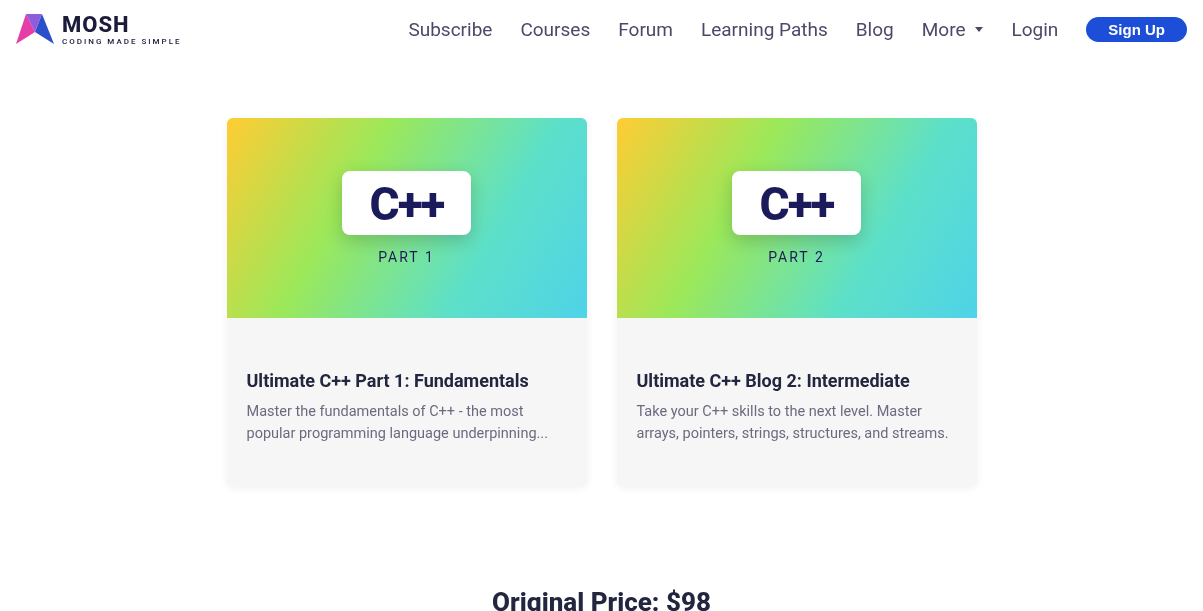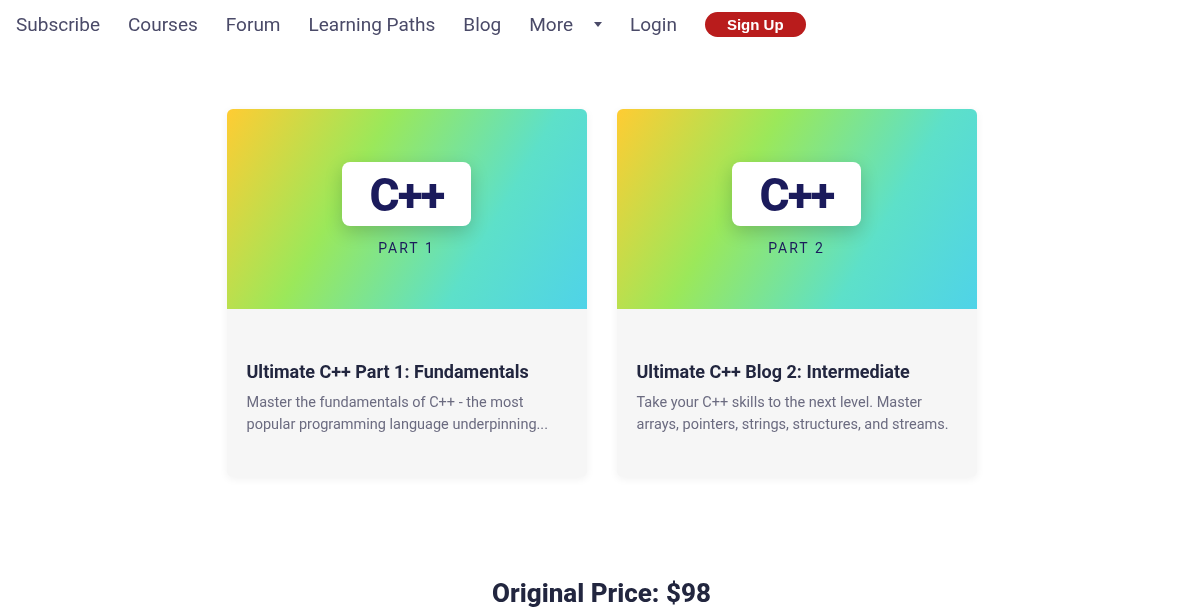--- a/index.html
+++ b/index.html
@@ -5,39 +5,52 @@
 * { margin: 0; padding: 0; box-sizing: border-box; }
 body { font-family: -apple-system, BlinkMacSystemFont, "Segoe UI", Roboto, sans-serif; background: #fff; color: #2c3045; width: 1203px; }
 .header { display: flex; align-items: center; justify-content: space-between; padding: 12px 16px; }
 .logo-wrap { display: flex; align-items: center; gap: 8px; }
 .logo-icon { width: 38px; height: 30px; position: relative; }
 .logo-text { display: flex; flex-direction: column; }
 .logo-brand { font-size: 22px; font-weight: 800; letter-spacing: 1px; color: #1b1b3a; }
 .logo-tag { font-size: 8px; letter-spacing: 2px; color: #1b1b3a; font-weight: 500; }
 .nav { display: flex; align-items: center; gap: 28px; }
 .nav a { text-decoration: none; color: #4a4a68; font-size: 19px; cursor: pointer; }
-.nav-more { display: flex; align-items: center; gap: 21px; }
+.nav-more { display: flex; align-items: center; gap: 10px; }
 .caret { width: 0; height: 0; border-left: 4px solid transparent; border-right: 4px solid transparent; border-top: 5px solid #4a4a68; }
-.signup-btn { background: #b91c1c; color: #fff; border: none; padding: 4px 22px; border-radius: 22px; font-size: 15px; font-weight: 600; cursor: pointer; }
+.signup-btn { background: #1d4ed8; color: #fff; border: none; padding: 4px 22px; border-radius: 22px; font-size: 15px; font-weight: 600; cursor: pointer; }
 .content { max-width: 960px; margin: 60px auto 0; }
 .cards { display: flex; gap: 30px; justify-content: center; }
 .card { width: 360px; border-radius: 6px; overflow: hidden; background: #f6f6f6; box-shadow: 0 2px 8px rgba(0,0,0,0.06); cursor: pointer; }
 .card-img { height: 200px; background: linear-gradient(120deg, #ffcc33 0%, #9be85a 35%, #5de0c9 70%, #4fd3e8 100%); display: flex; flex-direction: column; align-items: center; justify-content: center; position: relative; }
 .cpp-box { background: #fff; border-radius: 8px; padding: 10px 28px 8px; box-shadow: 0 6px 18px rgba(0,0,0,0.18); }
 .cpp-logo { font-size: 46px; font-weight: 800; color: #1b1b5c; letter-spacing: -2px; line-height: 1; }
 .part-label { margin-top: 14px; font-size: 14px; font-weight: 400; color: #1b1b5c; letter-spacing: 2px; }
 .card-body { padding: 22px 20px 40px; margin-top: 30px; }
 .card-title { font-size: 18px; font-weight: 700; color: #22263f; margin-bottom: 10px; }
 .card-desc { font-size: 14.5px; color: #6b6b80; line-height: 1.55; }
 .price { text-align: center; font-size: 26px; font-weight: 800; color: #22263f; margin-top: 101px; }
 </style>
 </head>
 <body>
 
 <header class="header">
+  <div class="logo-wrap">
+    <div class="logo-icon">
+      <svg width="38" height="30" viewBox="0 0 38 30">
+        <path d="M0 30 L10 0 L19 18 Z" fill="#e63ea8"></path>
+        <path d="M19 18 L26 0 L38 30 Z" fill="#2b50c9"></path>
+        <path d="M10 0 L19 18 L26 0 Z" fill="#7a3fd6" opacity="0.85"></path>
+      </svg>
+    </div>
+    <div class="logo-text">
+      <span class="logo-brand">MOSH</span>
+      <span class="logo-tag">CODING MADE SIMPLE</span>
+    </div>
+  </div>
   <nav class="nav">
     <a>Subscribe</a>
     <a>Courses</a>
     <a>Forum</a>
     <a>Learning Paths</a>
     <a>Blog</a>
     <a class="nav-more">
       <span>More</span>
       <span class="caret"></span>
     </a>

